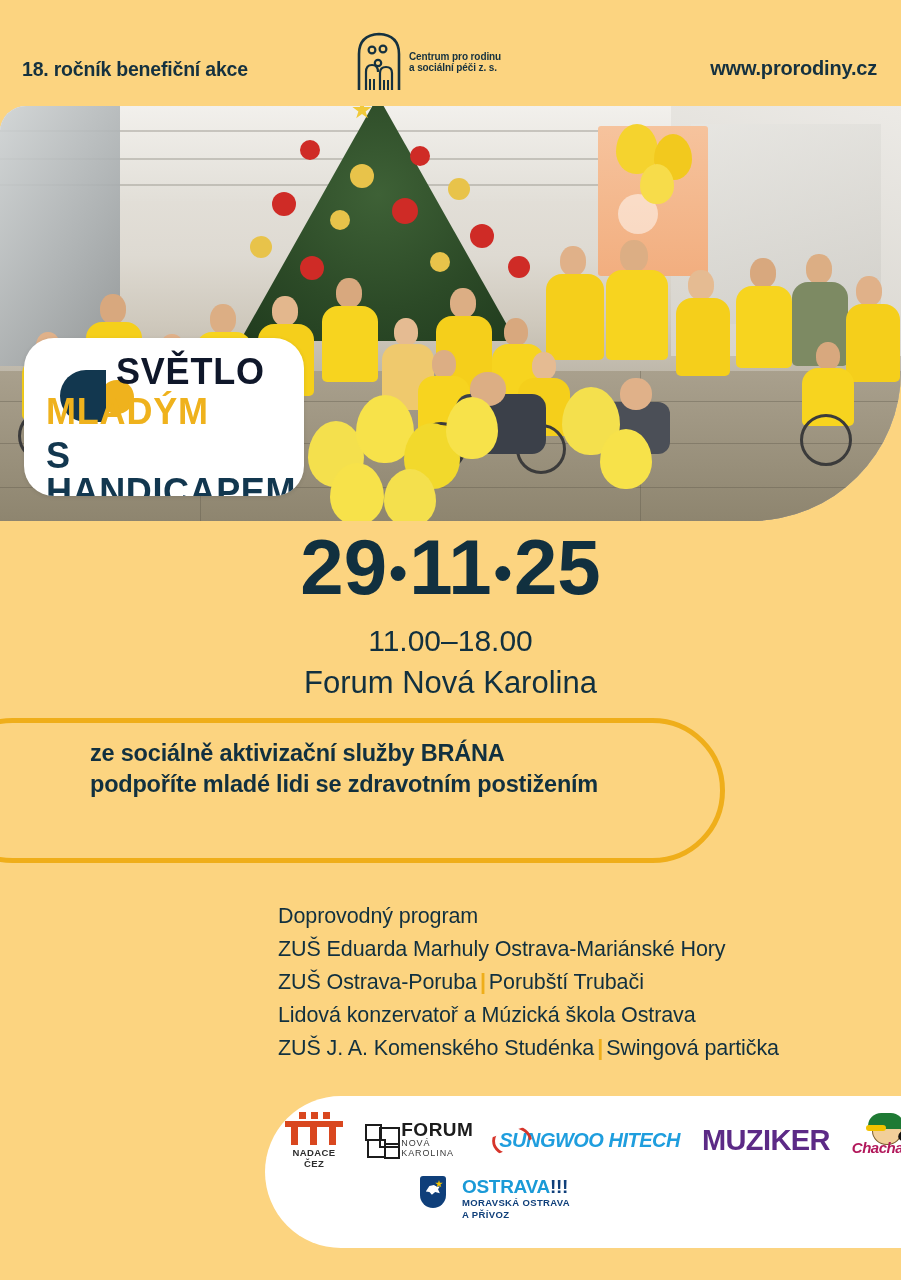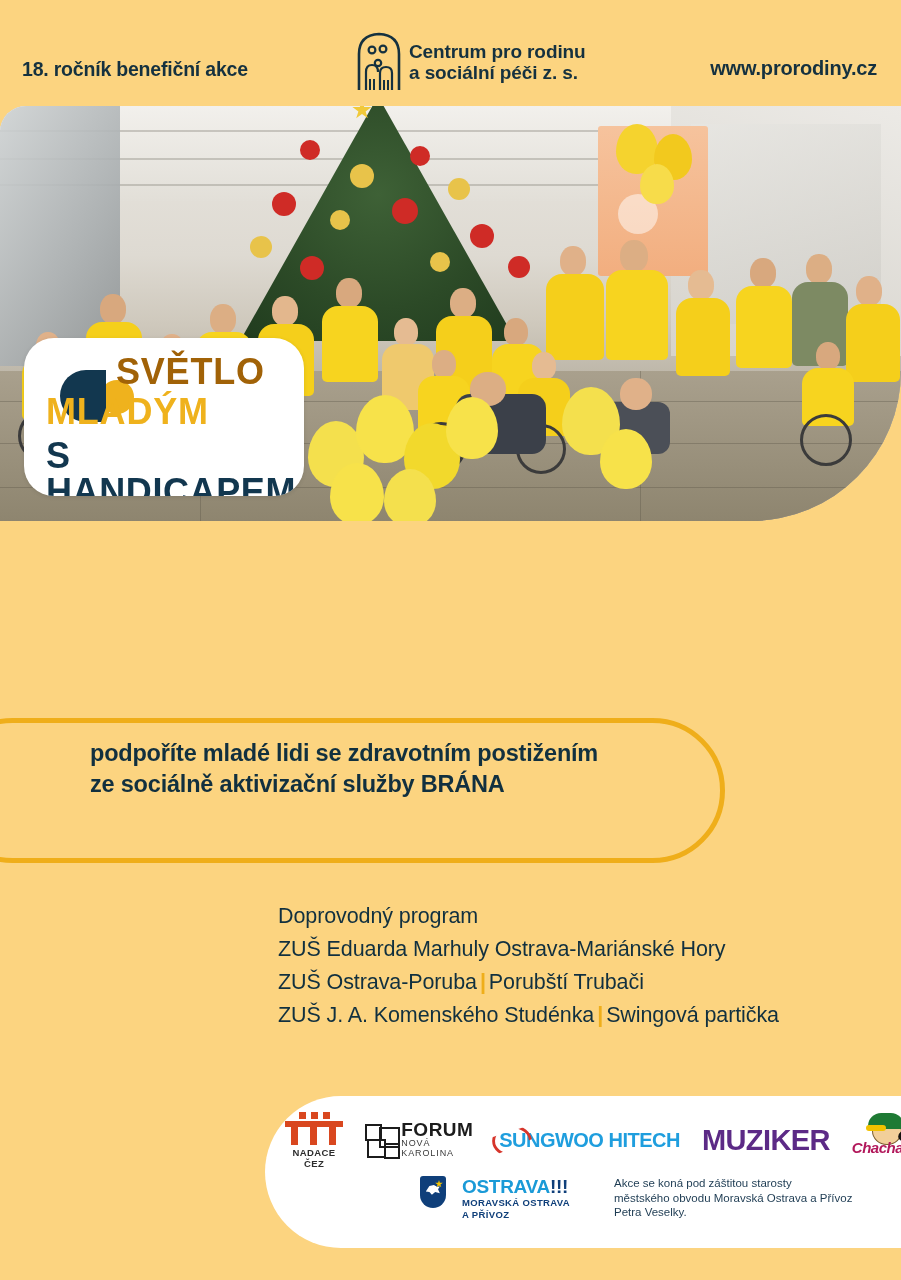--- a/index.html
+++ b/index.html
@@ -23,21 +23,21 @@
     position:absolute;left:22px;top:58px;
     font-size:19.5px;font-weight:bold;letter-spacing:-0.2px;
     color:#15313f;white-space:nowrap;
   }
   .hdr-logo{
     position:absolute;left:356px;top:32px;
     display:flex;align-items:center;gap:7px;
   }
   .hdr-logo-mark{width:46px;height:60px;display:block;}
   .hdr-logo-text{
-    line-height:1.12;font-size:19px;font-weight:bold;color:#15313f;
+    line-height:1.12;font-size:10px;font-weight:bold;color:#15313f;
     letter-spacing:-0.1px;white-space:nowrap;
   }
   .hdr-right{
     position:absolute;right:24px;top:57px;
     font-size:20px;font-weight:bold;letter-spacing:-0.2px;
     color:#15313f;white-space:nowrap;
   }
 
   
   .photo-wrap{
@@ -97,21 +97,21 @@
   .badge{
     position:absolute;left:24px;top:338px;width:280px;height:158px;
     background:#ffffff;border-radius:30px;
     box-shadow:0 1px 4px rgba(0,0,0,.10);
     overflow:hidden;
   }
   .badge-mark{position:absolute;left:20px;top:16px;width:62px;height:56px;}
   .badge-dot{position:absolute;left:56px;top:26px;width:34px;height:34px;border-radius:50%;
     background:#efb21d;}
   .badge-l1{position:absolute;left:92px;top:16px;font-size:36px;font-weight:900;
-    letter-spacing:0.8px;color:#a16207;line-height:1;}
+    letter-spacing:0.8px;color:#0f172a;line-height:1;}
   .badge-l2{position:absolute;left:22px;top:56px;font-size:36px;font-weight:900;
     letter-spacing:0.8px;color:#efb21d;line-height:1;}
   .badge-l3{position:absolute;left:22px;top:100px;font-size:36px;font-weight:900;
     letter-spacing:0.6px;color:#12374f;line-height:1;}
 
   
   .dateblock{position:absolute;left:0;top:528px;width:901px;text-align:center;}
   .bigdate{
     font-size:78px;font-weight:700;color:#11303f;letter-spacing:0px;line-height:1;
   }
@@ -160,21 +160,21 @@
   .cez-name{font-size:9.5px;font-weight:bold;color:#2d2d2d;letter-spacing:.4px;margin-top:2px;}
 
   
   .forum{display:flex;align-items:center;gap:6px;}
   .forum-mark{position:relative;width:34px;height:32px;}
   .forum-mark span{position:absolute;border:2px solid #1c1c1c;}
   .forum-txt .f1{font-size:19px;font-weight:800;letter-spacing:.5px;color:#1c1c1c;line-height:.95;}
   .forum-txt .f2{font-size:9px;letter-spacing:.9px;color:#3a3a3a;line-height:1.1;}
 
   
-  .sungwoo{font-size:20px;font-weight:800;letter-spacing:-.5px;
+  .sungwoo{font-size:20px;font-weight:800;font-style:italic;letter-spacing:-.5px;
     color:#1f9ede;white-space:nowrap;position:relative;}
   .sw-swoosh{position:absolute;left:-7px;top:-4px;width:34px;height:26px;
     border:3px solid #d6352b;border-radius:50%;
     clip-path:polygon(0 40%,100% 0,100% 45%,0 100%);}
 
   
   .muziker{font-size:29px;font-weight:900;letter-spacing:-.6px;color:#5c2a86;white-space:nowrap;}
 
   
   .chach{position:relative;width:84px;height:46px;}
@@ -376,31 +376,37 @@
       <div class="badge-dot"></div>
       <svg width="72" height="56" viewBox="0 0 72 56" style="position:absolute;left:16px;top:14px;">
         <path d="M46 2 L26 2 A26 26 0 1 0 26 54 L46 54 Z" fill="#12374f"></path>
       </svg>
     </div>
     <div class="badge-l1">SVĚTLO</div>
     <div class="badge-l2">MLADÝM</div>
     <div class="badge-l3">S HANDICAPEM</div>
   </div>
 
+  <div class="dateblock">
+    <div class="bigdate"><span>29</span><span class="sep">•</span><span>11</span><span class="sep">•</span><span>25</span></div>
+    <div class="time">11.00–18.00</div>
+    <div class="venue">Forum Nová Karolina</div>
+  </div>
 
   <div class="callout"></div>
   <div class="callout-text">
+    <div>ze sociálně aktivizační služby BRÁNA</div>
     <div>podpoříte mladé lidi se zdravotním postižením</div>
-    <div>ze sociálně aktivizační služby BRÁNA</div>
   </div>
 
   <div class="program">
     <div>Doprovodný program</div>
     <div><span>ZUŠ Eduarda Marhuly Ostrava-Mariánské Hory</span></div>
     <div><span>ZUŠ Ostrava-Poruba</span><span class="sep">|</span><span>Porubští Trubači</span></div>
+    <div><span>Lidová konzervatoř a Múzická škola Ostrava</span></div>
     <div><span>ZUŠ J. A. Komenského Studénka</span><span class="sep">|</span><span>Swingová partička</span></div>
   </div>
 
   <div class="footer">
 
     <div class="spons-row">
 
       <div class="spons cez">
         <div style="width:100%">
           <div class="cez-dots">
@@ -457,22 +463,17 @@
     <div class="bottom-row">
       <div class="crest">
         <div class="horse"></div>
         <div class="star"></div>
       </div>
       <div class="ostrava-txt">
         <div class="o1"><span>OSTRAVA</span><span class="bang">!!!</span></div>
         <div class="o2">MORAVSKÁ OSTRAVA</div>
         <div class="o2">A PŘÍVOZ</div>
       </div>
-      <div class="patron">
-        <div>Akce se koná pod záštitou starosty</div>
-        <div>městského obvodu Moravská Ostrava a Přívoz</div>
-        <div>Petra Veselky.</div>
-      </div>
     </div>
 
   </div>
 
 </div>
 
 </body></html>

